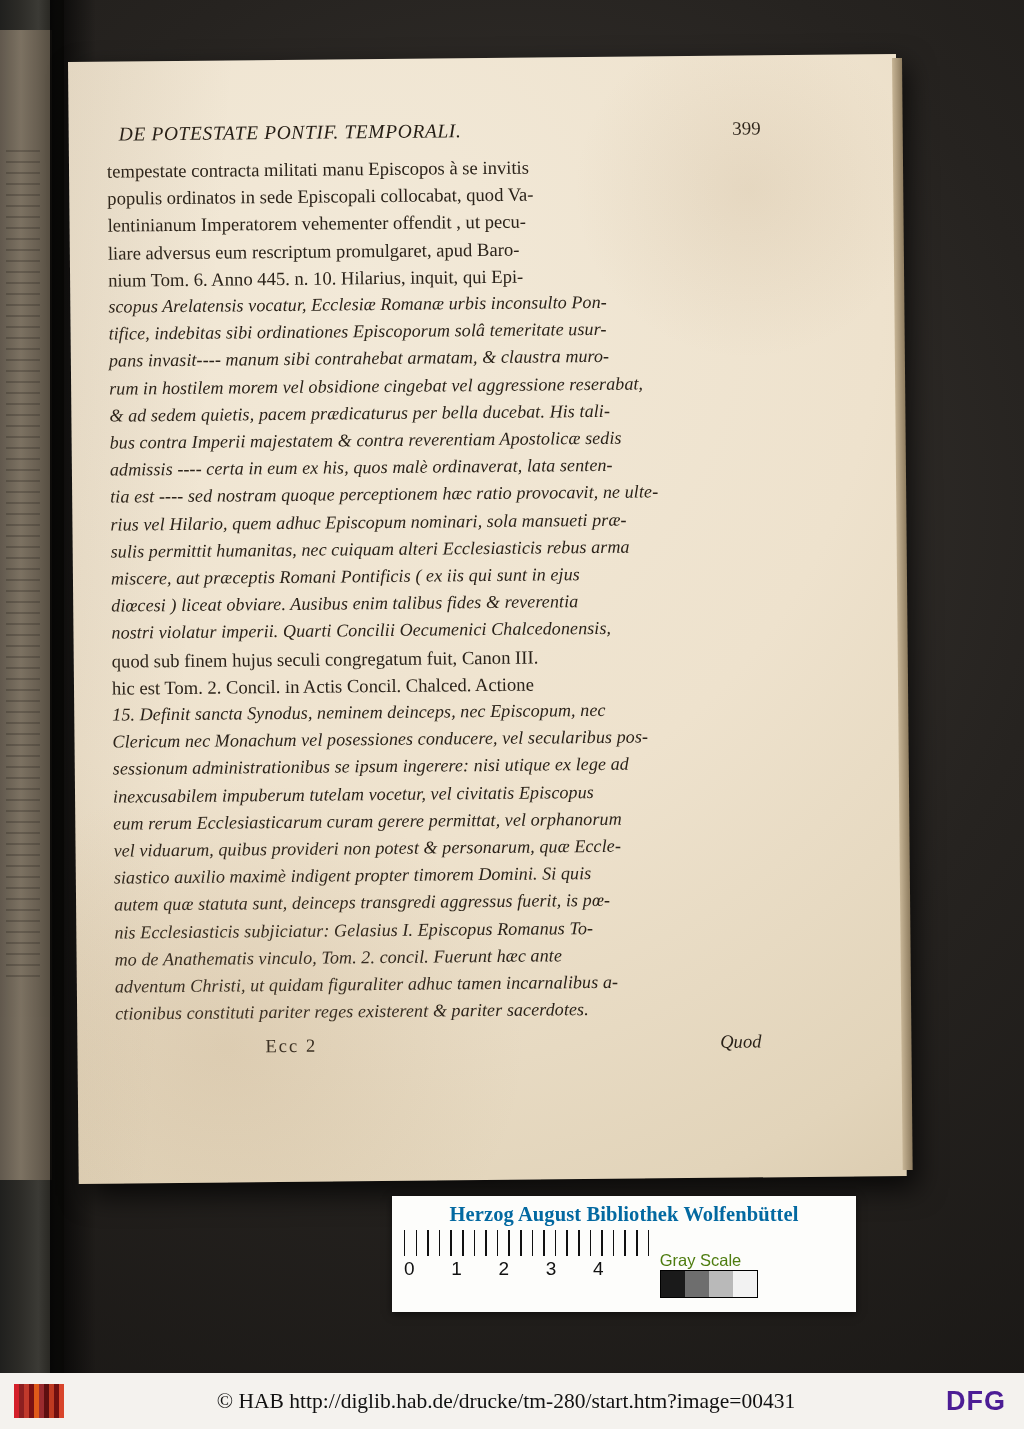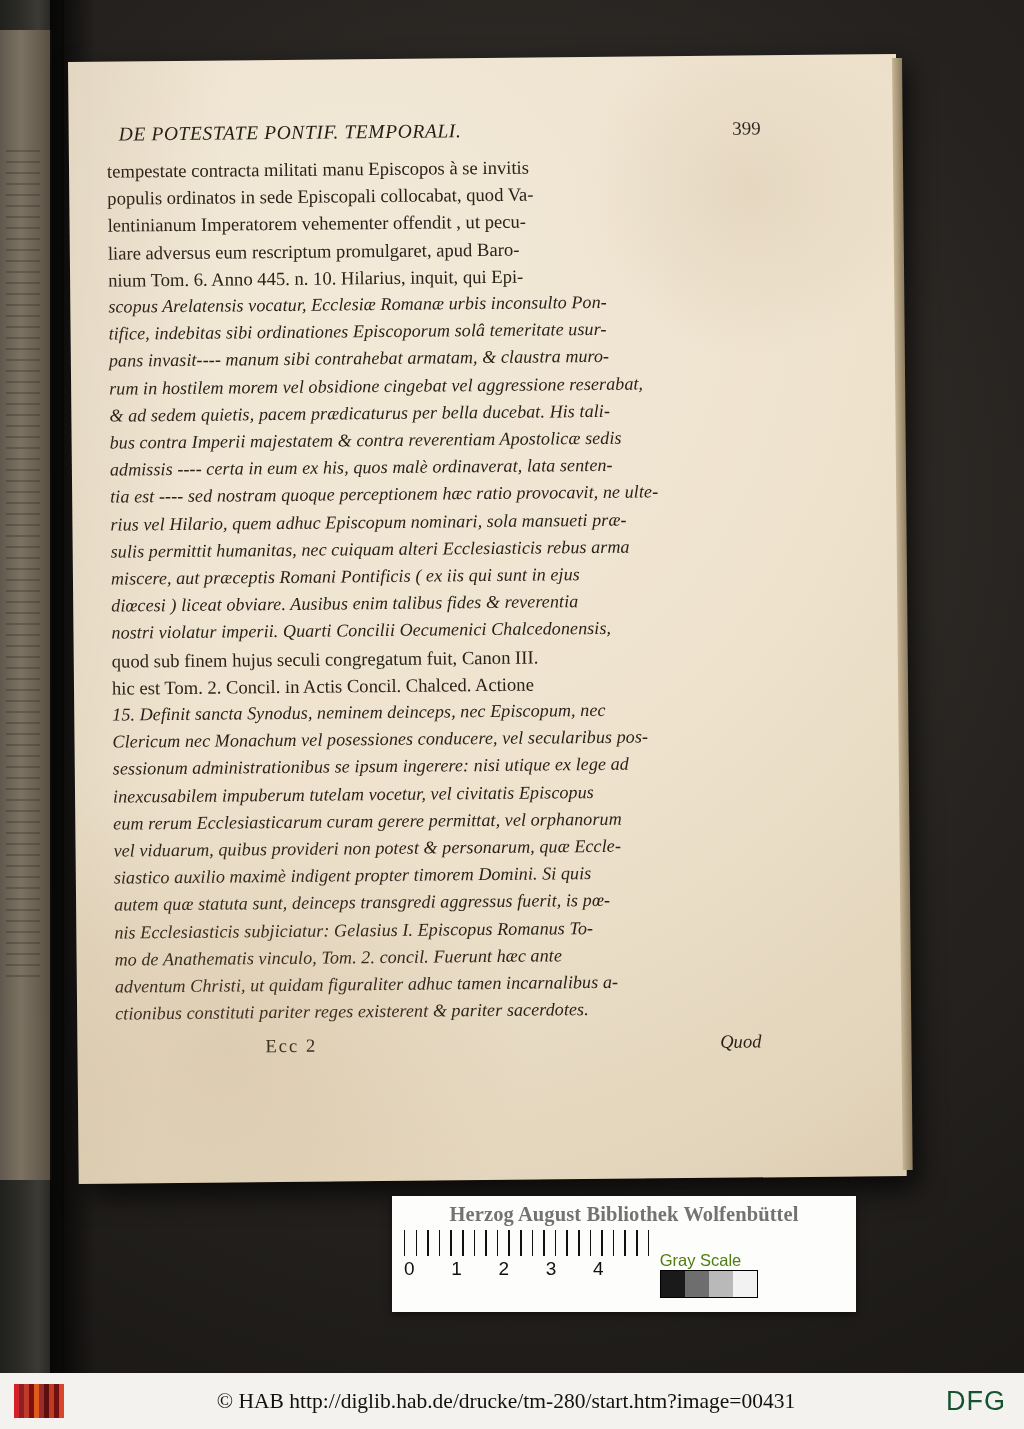--- a/index.html
+++ b/index.html
@@ -155,21 +155,21 @@
     width: 464px;
     height: 116px;
     background: #fdfdfb;
     box-shadow: 0 2px 8px rgba(0,0,0,.55);
   }
   #target-title {
     text-align: center;
     font-family: "Liberation Serif", serif;
     font-weight: 700;
     font-size: 20.5px;
-    color: #737373;
+    color: #0369a1;
     padding-top: 7px;
     letter-spacing: .1px;
   }
   #target-row {
     display: flex;
     align-items: flex-start;
     padding: 4px 10px 0 12px;
     gap: 8px;
   }
   #ruler {
@@ -232,23 +232,23 @@
   #credit-text {
     flex: 1 1 auto;
     text-align: center;
     font-family: "Liberation Serif", serif;
     font-size: 21.5px;
     color: #111;
     white-space: nowrap;
   }
   #dfg-logo {
     font-family: "Liberation Sans", sans-serif;
-    font-weight: 400;
+    font-weight: 700;
     font-size: 27px;
-    color: #14532d;
+    color: #4c1d95;
     letter-spacing: 1px;
     flex: 0 0 auto;
     padding-right: 4px;
   }
 </style>
 </head>
 <body>
 
 <div id="scan">
   <div id="mount"></div>

